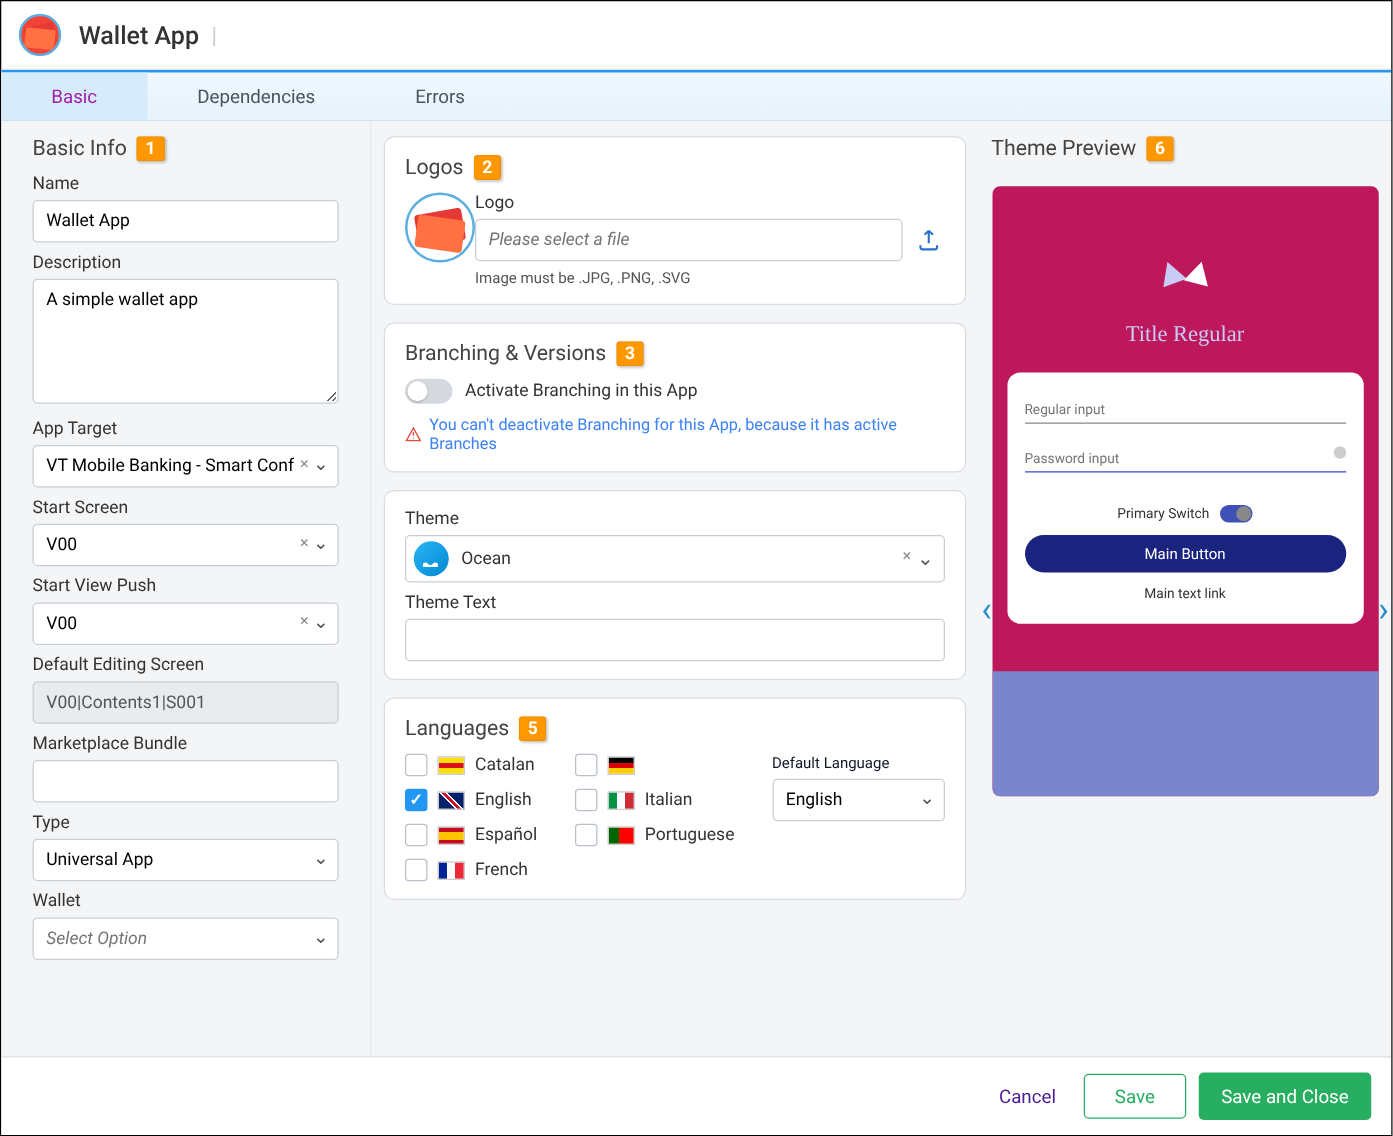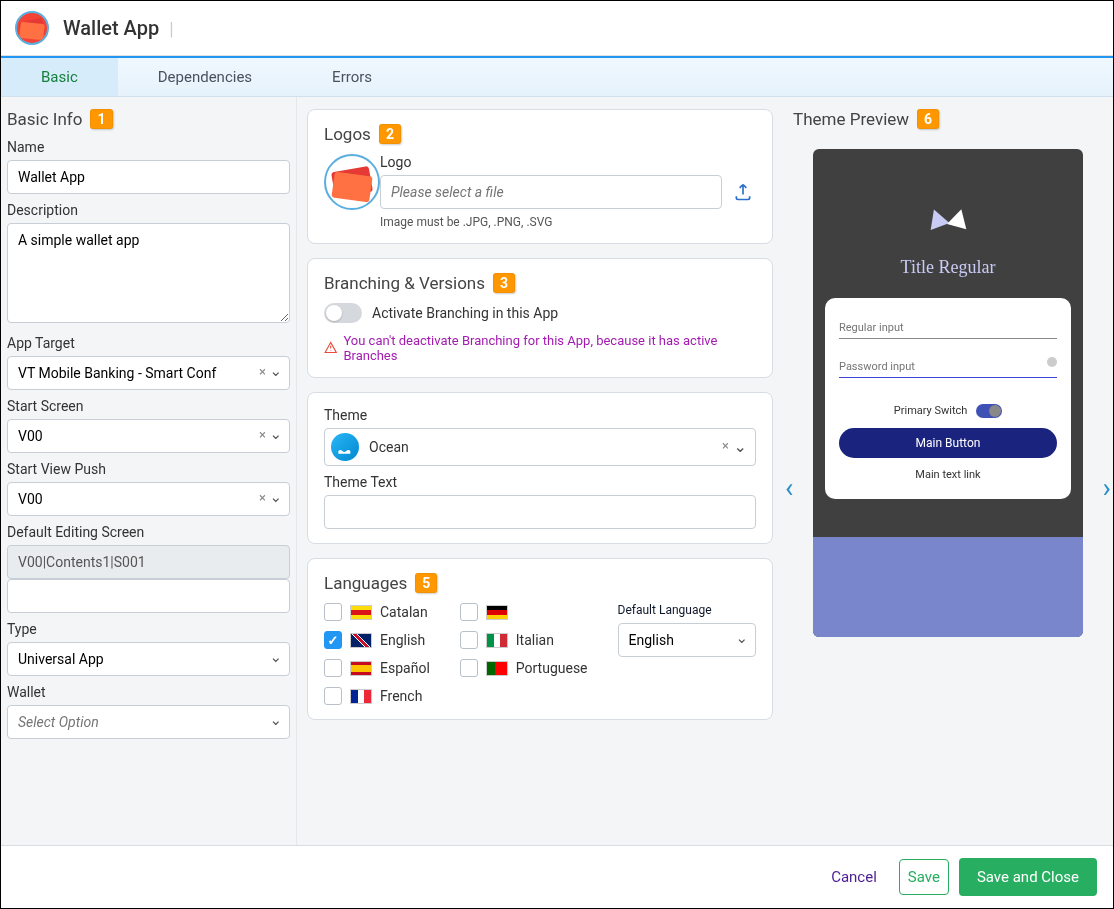--- a/index.html
+++ b/index.html
@@ -5,23 +5,23 @@
 *{box-sizing:border-box;margin:0;padding:0;font-family:-apple-system,BlinkMacSystemFont,"Segoe UI",Roboto,sans-serif}
 body{background:#fff;border:1px solid #000;width:1114px;height:909px;overflow:hidden;display:flex;flex-direction:column;color:#333}
 .header{display:flex;align-items:center;padding:10px 14px;border-bottom:1px solid #e0e0e0}
 .header-logo{width:34px;height:34px;border-radius:50%;border:2px solid #5bafe0;background:#f44336;display:flex;align-items:center;justify-content:center;margin-right:14px;position:relative;overflow:hidden}
 .header-logo::before{content:"";position:absolute;width:24px;height:16px;background:#e53935;border-radius:2px;transform:rotate(-12deg)}
 .header-logo::after{content:"";position:absolute;width:24px;height:16px;background:#ff7043;border-radius:2px;transform:rotate(6deg);top:10px}
 .header-title{font-size:20px;font-weight:500;color:#333}
 .header-sep{color:#ccc;margin-left:10px;font-size:18px}
 .tabs-bar{display:flex;background:linear-gradient(#f0f8ff,#e6f2fb);border-top:2px solid #2196f3;border-bottom:1px solid #d0e0ee}
 .tab{padding:10px 40px;font-size:15px;color:#4a5260;cursor:pointer}
-.tab.active{background:#d6ecfb;color:#15803d}
+.tab.active{background:#d6ecfb;color:#a21caf}
 .main{flex:1;display:flex;overflow:hidden;background:#f3f5f7}
-.left-col{width:296px;padding:12px 6px;border-right:1px solid #e5e8eb;overflow-y:auto}
+.left-col{width:296px;padding:12px 25px;border-right:1px solid #e5e8eb;overflow-y:auto}
 .mid-col{flex:1;padding:12px 10px;overflow-y:auto}
 .right-col{width:330px;padding:12px 10px;position:relative}
 .section-title{font-size:17px;color:#444;margin-bottom:10px;display:flex;align-items:center;gap:8px}
 .badge{background:#ff9800;color:#fff;font-weight:700;border-radius:3px;padding:1px 6px;font-size:14px;border:1px solid rgba(0,0,0,.05);box-shadow:1px 1px 2px rgba(0,0,0,.2)}
 .field-label{font-size:14px;color:#333;margin:8px 0 5px}
 .text-input,.textarea-input{width:100%;border:1px solid #c8ced5;border-radius:4px;padding:8px 10px;font-size:14px;font-family:inherit;background:#fff}
 .textarea-input{height:100px;resize:both}
 .select-wrap{position:relative;width:100%}
 .select-input{width:100%;border:1px solid #c8ced5;border-radius:4px;padding:8px 28px 8px 10px;font-size:14px;background:#fff;appearance:none}
 .select-wrap::after{content:"⌄";position:absolute;right:8px;top:6px;color:#555;pointer-events:none;font-size:15px}
@@ -34,62 +34,62 @@
 .logo-preview::before{content:"";position:absolute;width:38px;height:26px;background:#e53935;border-radius:3px;transform:rotate(-10deg)}
 .logo-preview::after{content:"";position:absolute;width:38px;height:26px;background:#ff7043;border-radius:3px;transform:rotate(8deg);top:18px}
 .logo-fields{flex:1}
 .file-row{display:flex;gap:8px;align-items:center}
 .file-input{flex:1;border:1px solid #c8ced5;border-radius:4px;padding:8px 10px;font-size:14px;font-style:italic;color:#8a8f96;background:#fff}
 .upload-btn{width:26px;height:26px;display:flex;align-items:center;justify-content:center;color:#2a6fc9;cursor:pointer}
 .hint{font-size:12px;color:#555;margin-top:6px}
 .toggle-row{display:flex;align-items:center;gap:10px}
 .toggle{width:38px;height:20px;border-radius:10px;background:#d5d9de;position:relative;cursor:pointer}
 .toggle::after{content:"";position:absolute;width:16px;height:16px;border-radius:50%;background:#fff;top:2px;left:2px;box-shadow:0 1px 2px rgba(0,0,0,.2)}
-.warning-row{display:flex;align-items:center;gap:6px;color:#a21caf;font-size:13px;margin-top:10px}
+.warning-row{display:flex;align-items:center;gap:6px;color:#3b82f6;font-size:13px;margin-top:10px}
 .theme-select{display:flex;align-items:center;gap:10px;border:1px solid #c8ced5;border-radius:4px;padding:4px 28px 4px 6px;background:#fff;position:relative}
 .theme-icon{width:28px;height:28px;border-radius:50%;background:linear-gradient(135deg,#29b6f6,#0288d1);display:flex;align-items:center;justify-content:center;color:#fff}
 .theme-select::after{content:"⌄";position:absolute;right:8px;top:8px;color:#555}
 .theme-clear{position:absolute;right:26px;top:9px;color:#888;font-size:13px}
 .lang-grid{display:flex;gap:30px}
 .lang-col{display:flex;flex-direction:column;gap:10px}
 .lang-item{display:flex;align-items:center;gap:8px;font-size:14px}
 .checkbox{width:18px;height:18px;border:1.5px solid #b8c0c9;border-radius:3px;background:#fff;cursor:pointer;display:flex;align-items:center;justify-content:center}
 .checkbox.checked{background:#2196f3;border-color:#2196f3}
 .checkbox.checked::after{content:"✓";color:#fff;font-size:13px;font-weight:700}
 .flag{width:22px;height:15px;border:1px solid #ccc;display:inline-block;flex-shrink:0}
 .flag-ca{background:linear-gradient(to bottom,#fcdd09 33%,#da121a 33%,#da121a 66%,#fcdd09 66%)}
 .flag-en{background:linear-gradient(45deg,#012169 40%,#fff 40%,#fff 45%,#c8102e 45%,#c8102e 55%,#fff 55%,#fff 60%,#012169 60%)}
 .flag-es{background:linear-gradient(to bottom,#c60b1e 25%,#ffc400 25%,#ffc400 75%,#c60b1e 75%)}
 .flag-fr{background:linear-gradient(to right,#002395 33%,#fff 33%,#fff 66%,#ed2939 66%)}
 .flag-de{background:linear-gradient(to bottom,#000 33%,#dd0000 33%,#dd0000 66%,#ffce00 66%)}
 .flag-it{background:linear-gradient(to right,#009246 33%,#fff 33%,#fff 66%,#ce2b37 66%)}
 .flag-pt{background:linear-gradient(to right,#006600 40%,#ff0000 40%)}
 .default-lang{flex:1}
 .default-lang-label{color:#0f172a;font-size:12px;margin-bottom:6px}
-.preview-phone{width:270px;height:488px;background:#404040;border-radius:6px;margin:20px auto 0;padding:0;position:relative;overflow:hidden}
+.preview-phone{width:309px;height:488px;background:#be185d;border-radius:6px;margin:20px auto 0;padding:0;position:relative;overflow:hidden}
 .phone-top{text-align:center;padding-top:60px;color:#c9cbf5}
 .phone-logo{display:flex;justify-content:center;gap:2px;margin-bottom:30px}
 .phone-logo-shape{width:0;height:0;border-left:10px solid transparent;border-right:10px solid transparent;border-bottom:18px solid #c9cbf5}
 .phone-title{font-size:18px;font-family:Georgia,serif;color:#c9cbf5}
 .phone-card{background:#fff;border-radius:10px;margin:20px 12px 0;padding:18px 14px}
 .phone-input{border:none;border-bottom:1px solid #888;width:100%;padding:4px 0;font-size:11px;margin-bottom:16px}
 .phone-pw-row{position:relative}
 .phone-pw-row::after{content:"";position:absolute;right:0;top:2px;width:10px;height:10px;border-radius:50%;background:#ccc}
 .phone-switch-row{text-align:center;font-size:11px;margin:10px 0}
 .phone-switch{display:inline-block;width:26px;height:14px;border-radius:7px;background:#3f51b5;position:relative;vertical-align:middle;margin-left:6px}
 .phone-switch::after{content:"";position:absolute;width:12px;height:12px;border-radius:50%;background:#888;right:1px;top:1px}
 .phone-btn{background:#1a237e;color:#fff;text-align:center;padding:8px;border-radius:16px;font-size:12px;margin-bottom:10px}
 .phone-link{text-align:center;font-size:11px;color:#333}
 .phone-bottom{position:absolute;bottom:0;left:0;right:0;height:100px;background:#7986cb}
 .nav-arrow{position:absolute;top:50%;font-size:28px;color:#2a8fc9;cursor:pointer;user-select:none}
 .nav-arrow.left{left:2px}
 .nav-arrow.right{right:2px}
 .footer{border-top:1px solid #d8dde3;padding:12px 16px;display:flex;justify-content:flex-end;gap:10px;align-items:center;background:#fff}
 .btn-cancel{color:#4c1d95;background:none;border:none;font-size:15px;cursor:pointer;padding:8px 12px}
-.btn-save{color:#27ae60;background:#fff;border:1px solid #27ae60;border-radius:4px;padding:8px 8px;font-size:15px;cursor:pointer}
+.btn-save{color:#27ae60;background:#fff;border:1px solid #27ae60;border-radius:4px;padding:8px 24px;font-size:15px;cursor:pointer}
 .btn-save-close{color:#fff;background:#27ae60;border:none;border-radius:4px;padding:10px 18px;font-size:15px;cursor:pointer}
 ::-webkit-scrollbar{width:8px}
 ::-webkit-scrollbar-thumb{background:#c5cbd3;border-radius:4px}
 </style>
 </head>
 <body>
 
 <div class="header">
   <div class="header-logo"></div>
   <div class="header-title">Wallet App</div>
@@ -123,20 +123,21 @@
       <input class="select-input" value="V00" style="">
       <span class="select-clear">×</span>
     </div>
     <div class="field-label">Start View Push</div>
     <div class="select-wrap">
       <input class="select-input" value="V00" style="">
       <span class="select-clear">×</span>
     </div>
     <div class="field-label">Default Editing Screen</div>
     <input class="text-input readonly-input" readonly="" value="V00|Contents1|S001" style="">
+    <div class="field-label">Marketplace Bundle</div>
     <input class="text-input" value="" style="">
     <div class="field-label">Type</div>
     <div class="select-wrap">
       <input class="select-input" value="Universal App" style="">
     </div>
     <div class="field-label">Wallet</div>
     <div class="select-wrap">
       <input class="select-input placeholder-text" placeholder="Select Option" style="">
     </div>
   </div>

